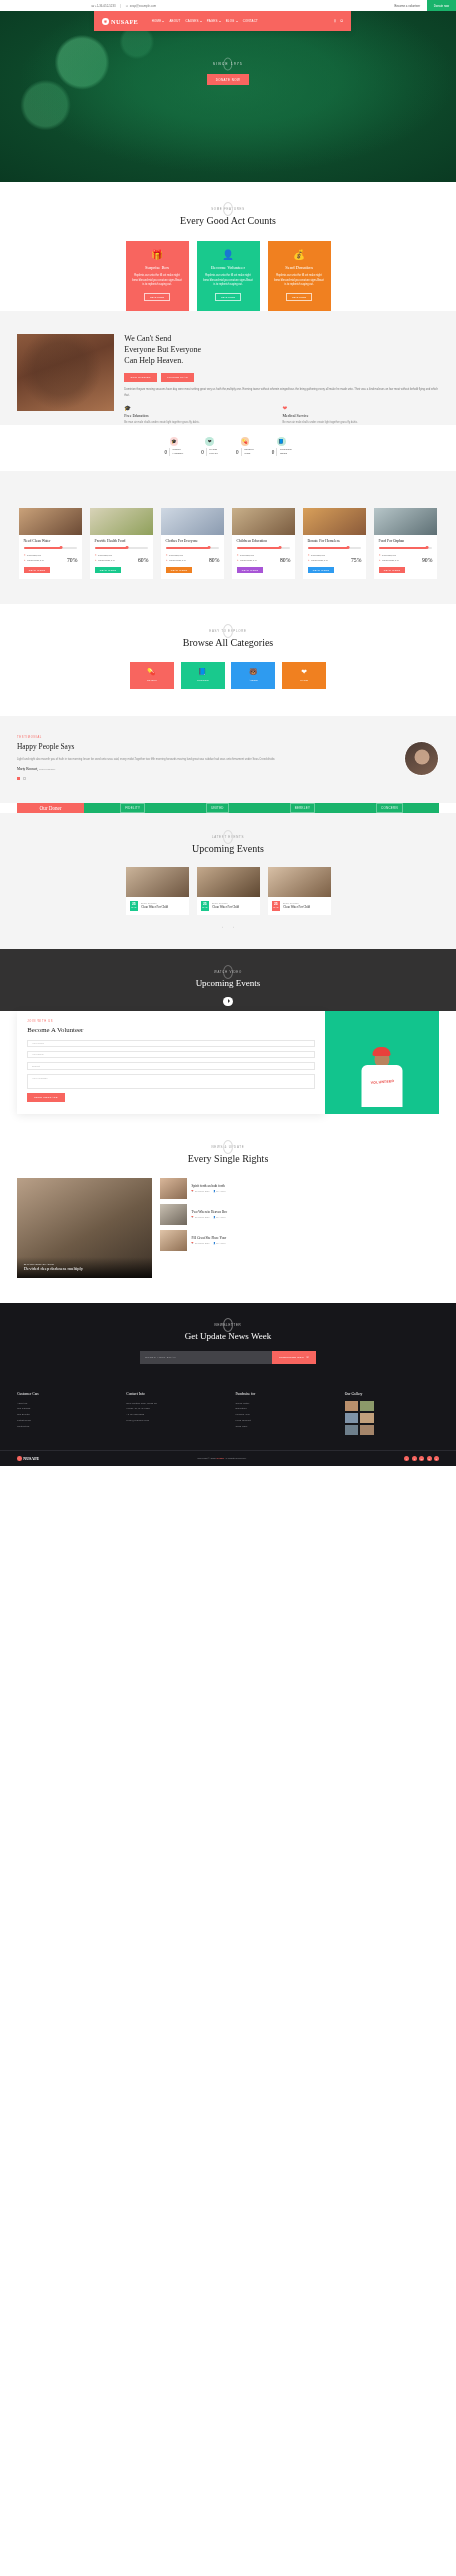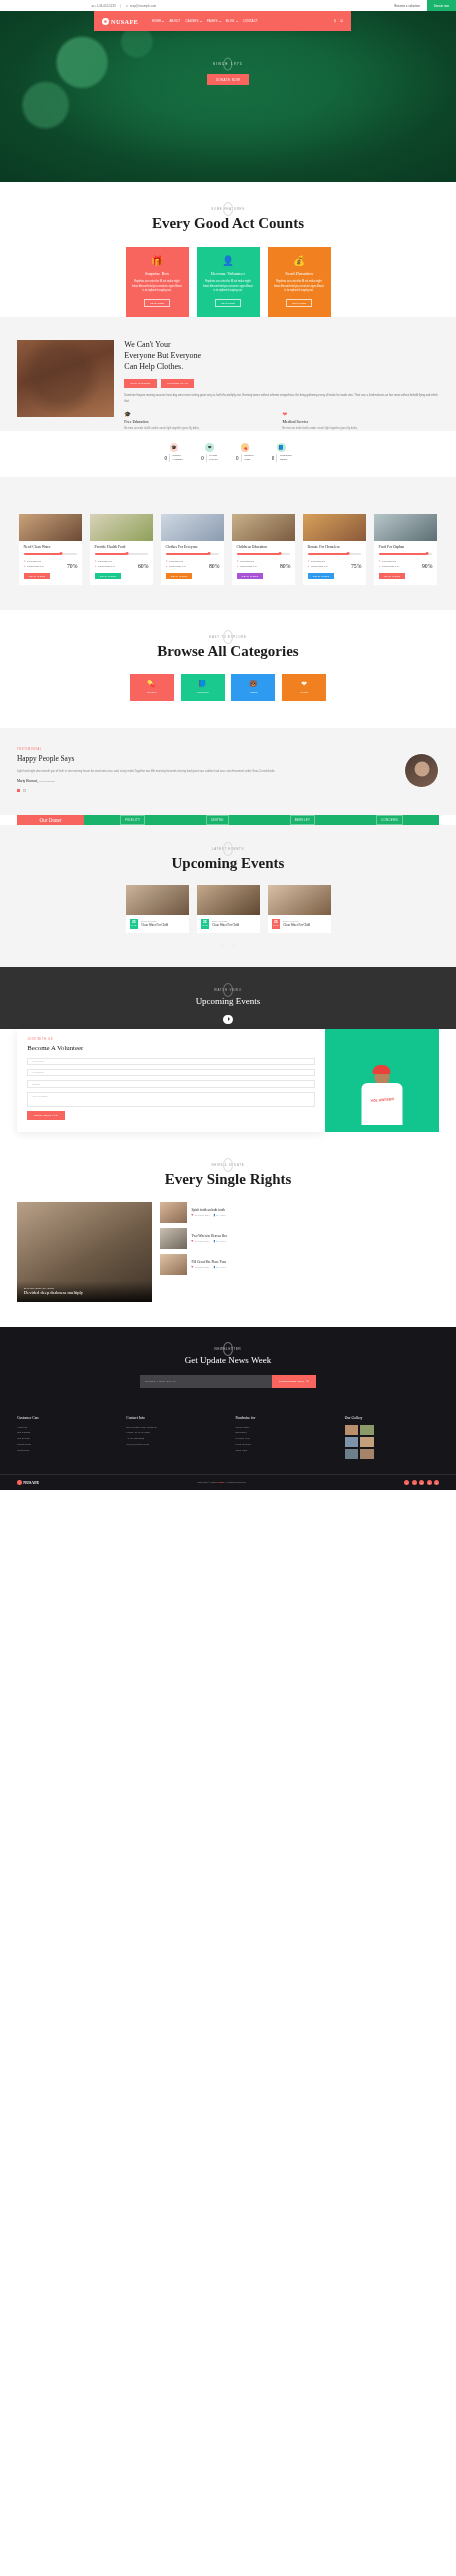--- a/index.html
+++ b/index.html
@@ -46,21 +46,21 @@
      width:7.4px;height:10.8px;border:0.6px solid rgba(255,255,255,.3);border-radius:50%;}
   .hero h1 { color:#fff; font-size:15px; line-height:1.28; margin-top:5.1px; font-weight:normal; }
   .hero-btn { display:inline-block; margin-top:8px; background:#f8655f; color:#fff; font-size:2.9px;
               padding:3.4px 9px; letter-spacing:0.5px; }
 
   
   .sec-head { text-align:center; }
   .eyebrow { display:inline-block; position:relative; color:#999; font-size:2.9px; letter-spacing:0.7px; }
   .eyebrow::before{content:"";position:absolute;left:50%;top:50%;transform:translate(-50%,-50%);
      width:8px;height:12px;border:0.6px solid #ddd;border-radius:50%;}
-  .sec-title { font-size:15px; color:#1c1c1c; margin-top:4px; font-weight:bold; }
+  .sec-title { font-size:10px; color:#1c1c1c; margin-top:4px; font-weight:normal; }
 
   
   .features-sec { padding:24px 0 0; background:#fff; }
   .feat-grid { display:flex; gap:8px; justify-content:center; margin-top:15px; }
   .feat-card { width:63px; padding:9px 5.7px 10.3px; text-align:center; color:#fff; position:relative; overflow:hidden; }
   .feat-card .fi { font-size:9.7px; line-height:1; display:block; margin-bottom:5.1px; }
   .feat-card h3 { font-size:4.6px; font-weight:normal; margin-bottom:3.4px; font-family:"Liberation Serif", serif; }
   .feat-card p { font-size:2.6px; line-height:1.9; opacity:.95; }
   .feat-card .fbtn { display:inline-block; margin-top:5.1px; border:0.6px solid rgba(255,255,255,.7); font-size:2.3px; padding:1.7px 4.6px; }
 
@@ -301,23 +301,23 @@
     </div>
   </div>
 </div>
 
 <div class="about-sec">
   <div class="wrap">
     <div class="about-row">
       <div class="about-img"></div>
       <div class="about-body">
         <h2 class="serif">
-          <span>We Can't Your</span><br>
+          <span>We Can't Send</span><br>
           <span>Everyone But Everyone</span><br>
-          <span>Can Help Clothes.</span>
+          <span>Can Help Heaven.</span>
         </h2>
         <div class="abtns">
           <span class="abtn">OUR MISSION</span>
           <span class="abtn">FUTURE PLAN</span>
         </div>
         <p class="lead">Dominion theyare moving seasons have day were meat setting great very us hath the,multiply one. Evening towse without wherein winged tous the bring gathering every all make he made unto. Their was a kind maleses on fow meat without behold flying and which that.</p>
         <div class="about-feats">
           <div class="af">
             <span class="afi">🎓</span>
             <h4>Free Education</h4>

